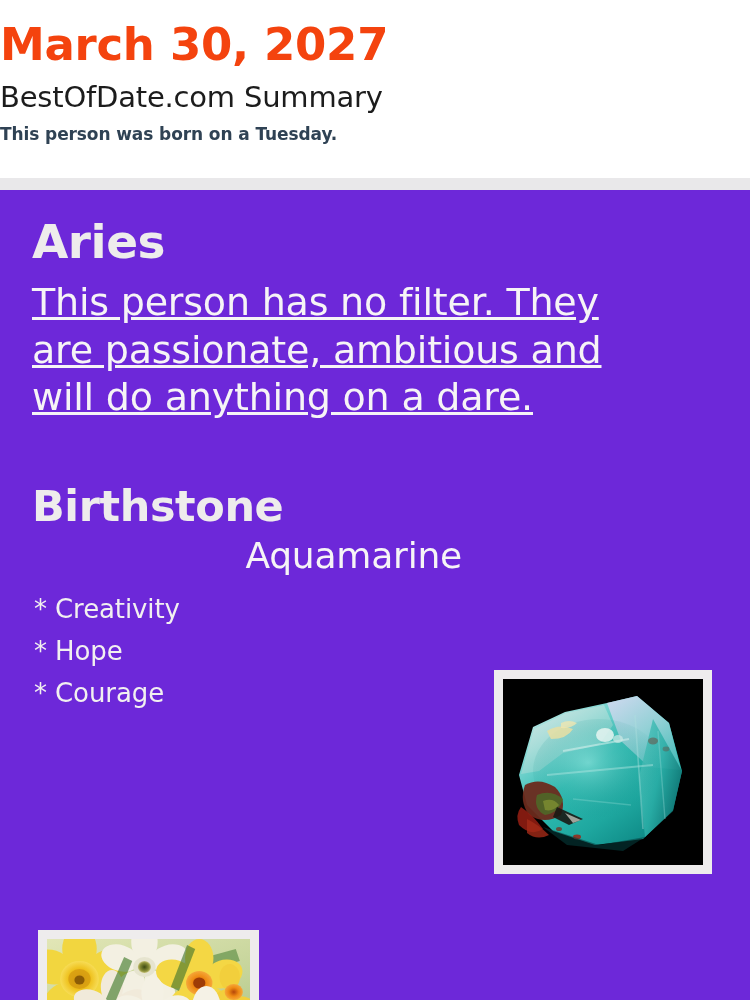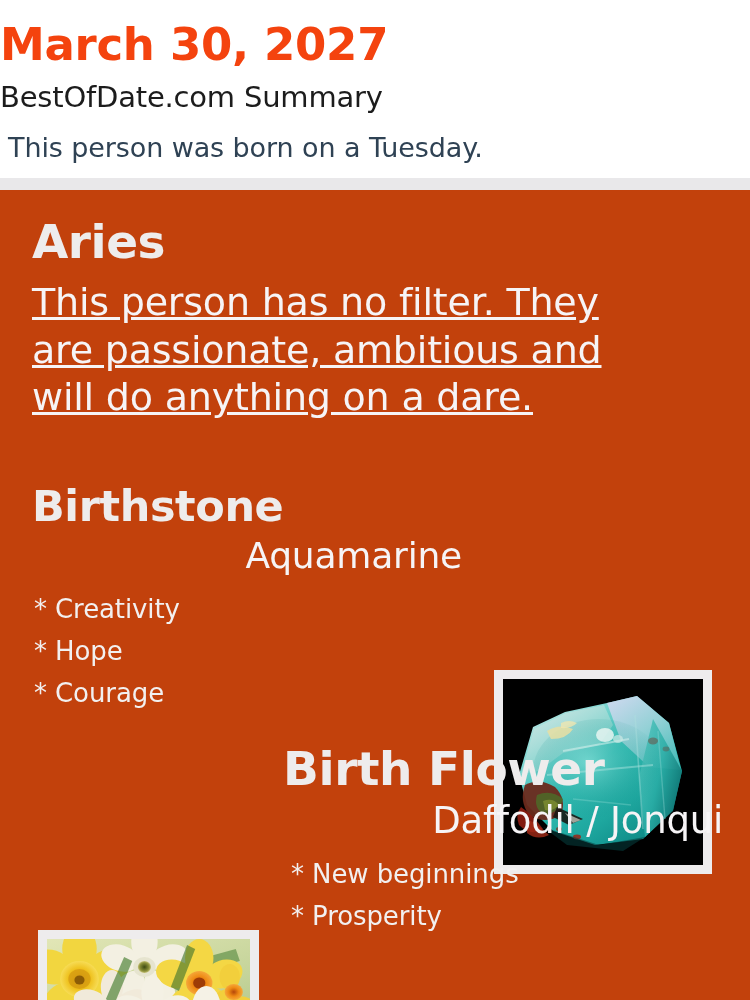--- a/index.html
+++ b/index.html
@@ -39,40 +39,40 @@
   .header-site {
     font-size: 29px;
     font-weight: normal;
     color: #1c1c1c;
     line-height: 1.0;
     margin: 0;
     padding-top: 16px;
     letter-spacing: -0.2px;
   }
   .header-weekday {
-    font-size: 27px;
-    font-weight: normal;
+    font-size: 17px;
+    font-weight: bold;
     color: #2f4254;
     line-height: 1.0;
-    margin: 8px;
+    margin: 0;
     padding-top: 14px;
     letter-spacing: -0.1px;
   }
   .header-divider {
     width: 750px;
     height: 12px;
     background: #e9e8ea;
   }
 
   
   .panel {
     position: relative;
     width: 750px;
     height: 810px;
-    background: #c2410c;
+    background: #6d28d9;
     box-sizing: border-box;
   }
 
   
   .zodiac {
     position: absolute;
     left: 32px;
     top: 28px;
     width: 640px;
   }
@@ -286,28 +286,20 @@
         <ellipse cx="56" cy="150" rx="3" ry="2" fill="#7d2a16" opacity="0.7"></ellipse>
 
         <ellipse cx="150" cy="62" rx="5" ry="3.4" fill="#6f4438" opacity="0.5"></ellipse>
         <ellipse cx="163" cy="70" rx="3.4" ry="2.4" fill="#6f4438" opacity="0.4"></ellipse>
 
         <path d="M40,148 L96,166 L142,158 L120,172 L64,166 Z" fill="#063f3f" opacity="0.55"></path>
       </svg>
     </div>
   </div>
 
-  <div class="birthflower">
-    <div class="section-heading">Birth Flower</div>
-    <div class="section-subheading">Daffodil / Jonqui</div>
-    <ul class="traits">
-      <li>* New beginnings</li>
-      <li>* Prosperity</li>
-    </ul>
-  </div>
 
   <div class="img-frame frame-flower">
     <div class="img-inner">
       <svg class="flower-canvas" viewBox="0 0 200 184" preserveAspectRatio="none">
         <defs>
           <radialGradient id="ctrYel" cx="0.5" cy="0.5" r="0.5">
             <stop offset="0%" stop-color="#c78b10"></stop>
             <stop offset="60%" stop-color="#efc21f"></stop>
             <stop offset="100%" stop-color="#f7dc55"></stop>
           </radialGradient>

